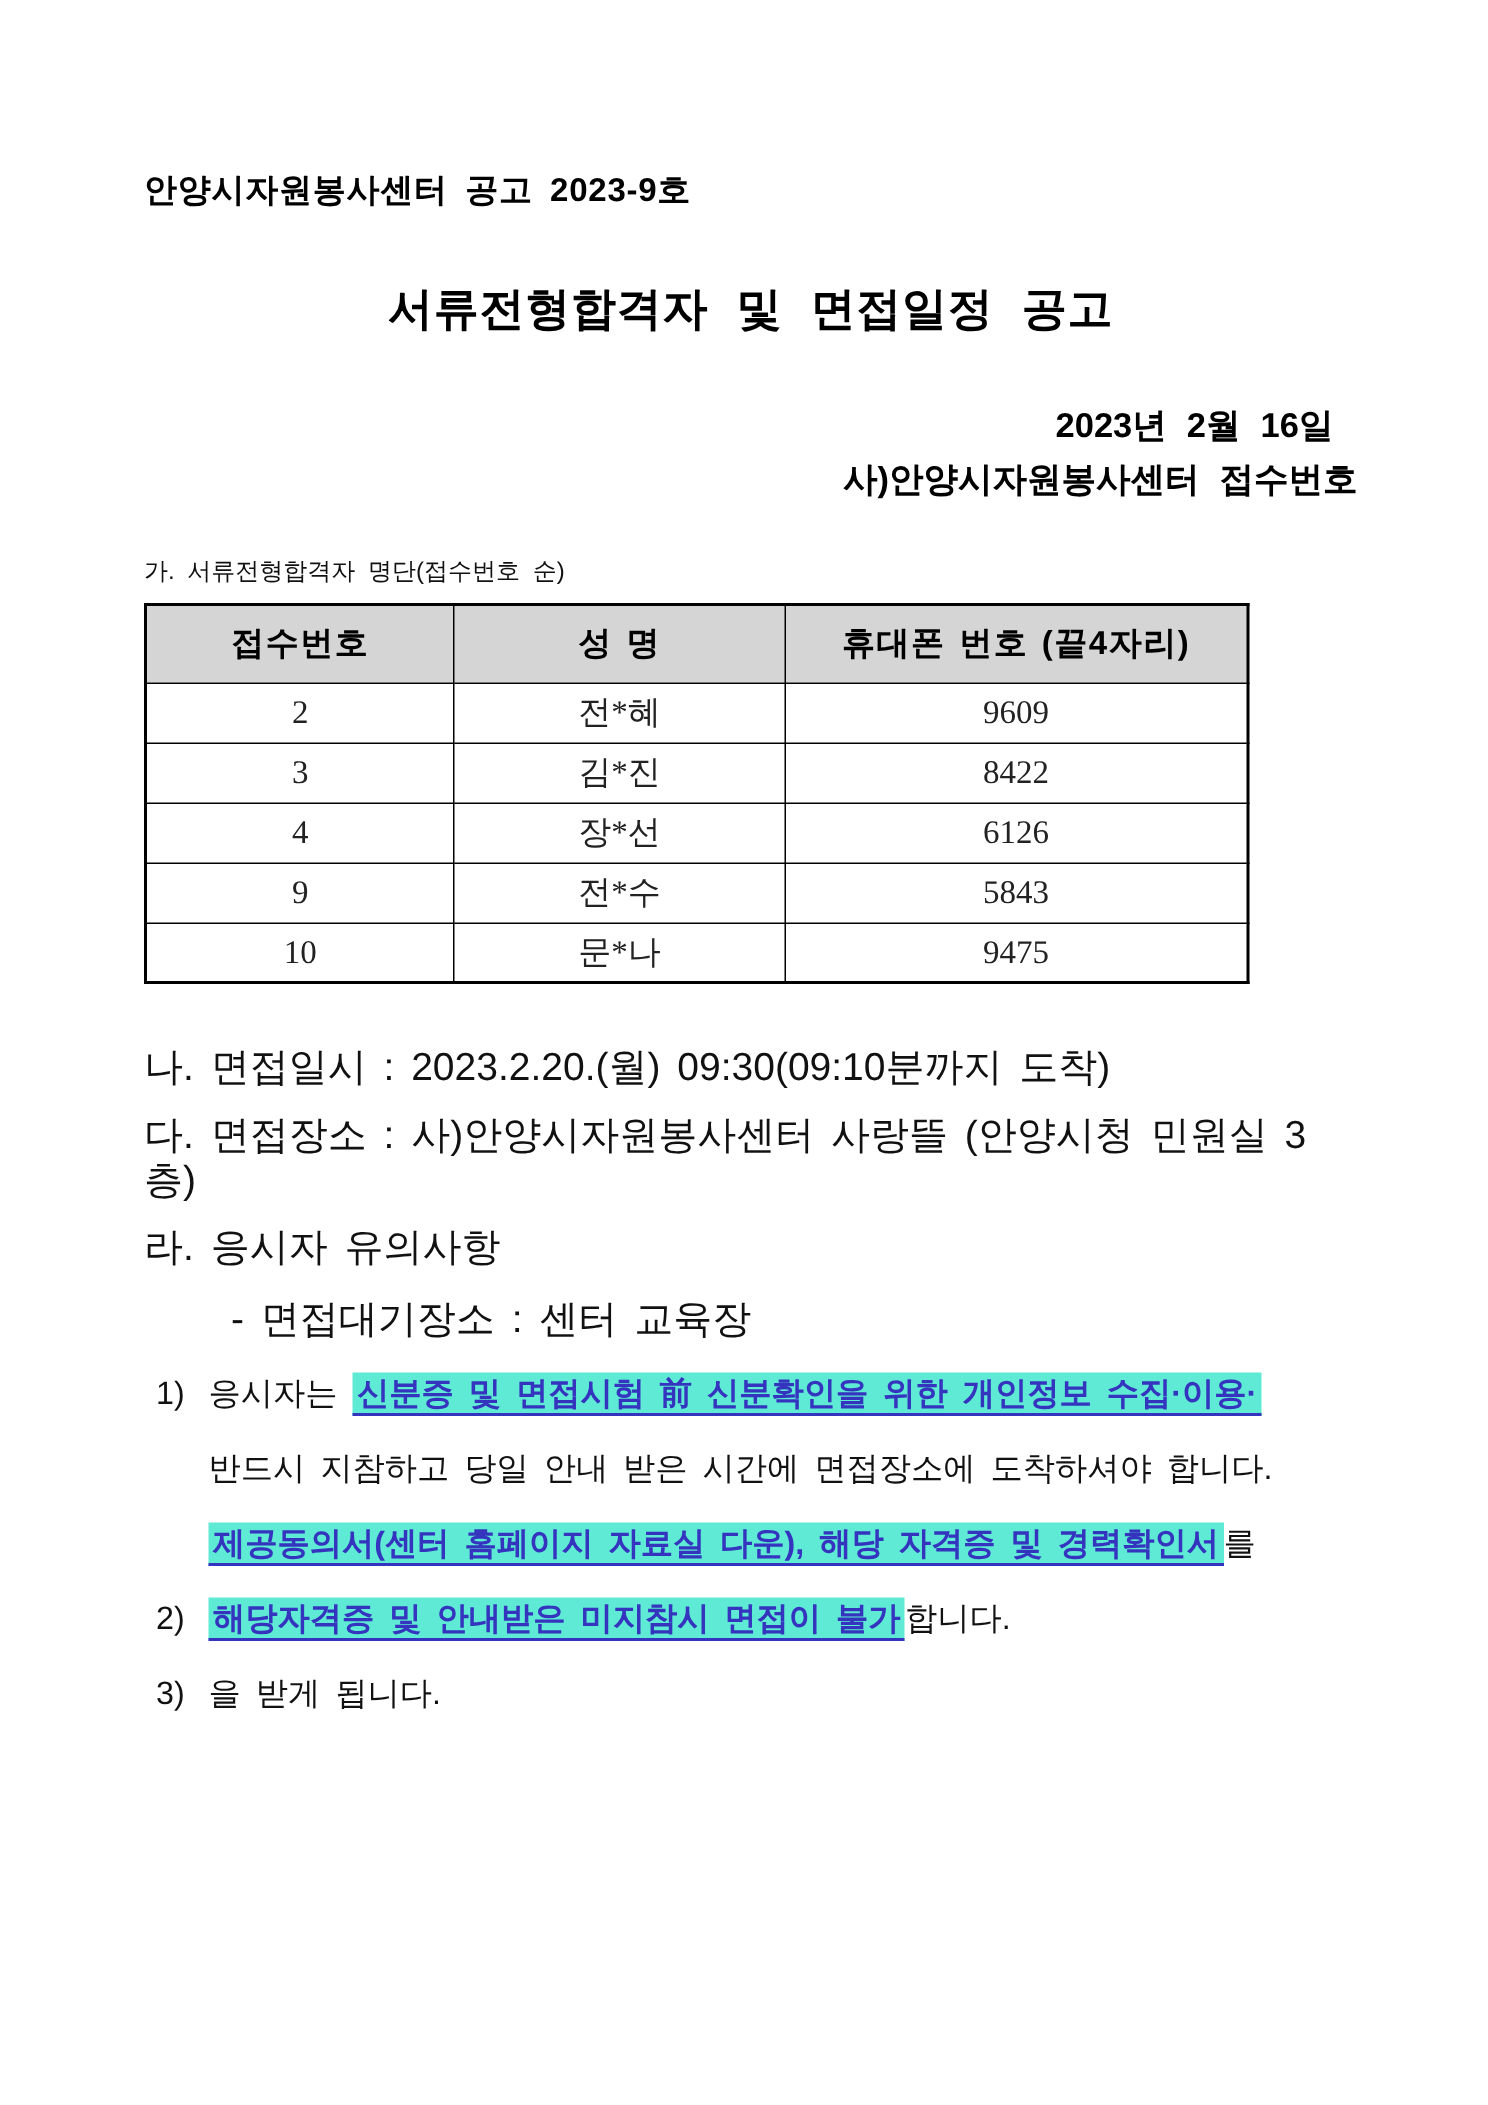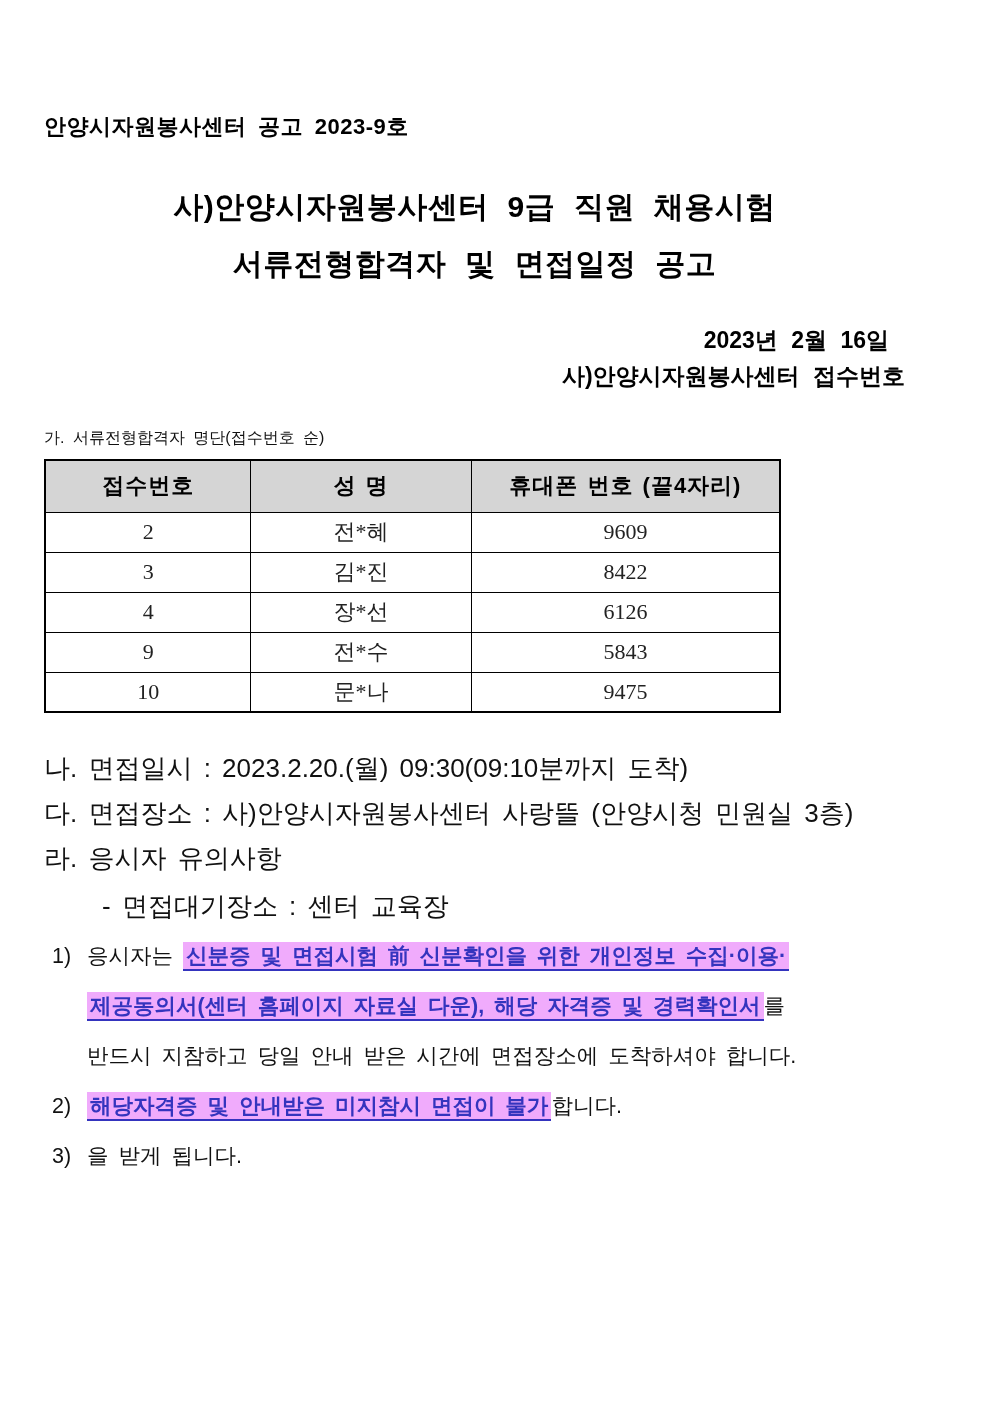--- a/index.html
+++ b/index.html
@@ -5,21 +5,21 @@
   * { margin: 0; padding: 0; box-sizing: border-box; }
   html, body { background: #ffffff; }
   body { font-family: "Liberation Sans", "DejaVu Sans", sans-serif; color: #111; }
 
   .page {
     position: relative;
     width: 992px;
     height: 1403px;
     margin: 0 auto;
     background: #ffffff;
-    padding: 112px 87px 0 44px;
+    padding: 112px 87px 0 96px;
     overflow: hidden;
   }
 
   .notice-no {
     font-size: 22px;
     font-weight: 700;
     letter-spacing: 0.5px;
     word-spacing: 5px;
     color: #000;
   }
@@ -104,36 +104,35 @@
     line-height: 30px;
     word-spacing: 4px;
     color: #111;
   }
   .item-line .num {
     position: absolute;
     left: 8px;
     top: 0;
   }
   .hl {
-    background: #f0abfc;
+    background: #5eead4;
     color: #3434be;
     font-weight: 700;
     border-bottom: 2px solid #3434be;
     padding: 2px 3px 1px 3px;
   }
 </style>
 </head>
 <body>
 
 <div class="page">
 
   <div class="notice-no">안양시자원봉사센터 공고 2023-9호</div>
 
   <div class="title-block">
-    <div>사)안양시자원봉사센터 9급 직원 채용시험</div>
     <div>서류전형합격자 및 면접일정 공고</div>
   </div>
 
   <div class="date-block">
     <div class="date-line">2023년 2월 16일</div>
     <div>사)안양시자원봉사센터 접수번호</div>
   </div>
 
   <div class="sec-heading">가. 서류전형합격자 명단(접수번호 순)</div>
 
@@ -187,24 +186,24 @@
   <div class="para sub">- 면접대기장소 : 센터 교육장</div>
 
   <div class="notice-list">
 
     <div class="item-line">
       <span class="num">1)</span>
       <span>응시자는 </span>
       <span class="hl">신분증 및 면접시험 前 신분확인을 위한 개인정보 수집·이용·</span>
     </div>
     <div class="item-line">
+      <span>반드시 지참하고 당일 안내 받은 시간에 면접장소에 도착하셔야 합니다.</span>
+    </div>
+    <div class="item-line">
       <span class="hl">제공동의서(센터 홈페이지 자료실 다운), 해당 자격증 및 경력확인서</span><span>를</span>
-    </div>
-    <div class="item-line">
-      <span>반드시 지참하고 당일 안내 받은 시간에 면접장소에 도착하셔야 합니다.</span>
     </div>
 
     <div class="item-line">
       <span class="num">2)</span>
       <span class="hl">해당자격증 및 안내받은 미지참시 면접이 불가</span><span>합니다.</span>
     </div>
 
     <div class="item-line">
       <span class="num">3)</span>
     </div>

